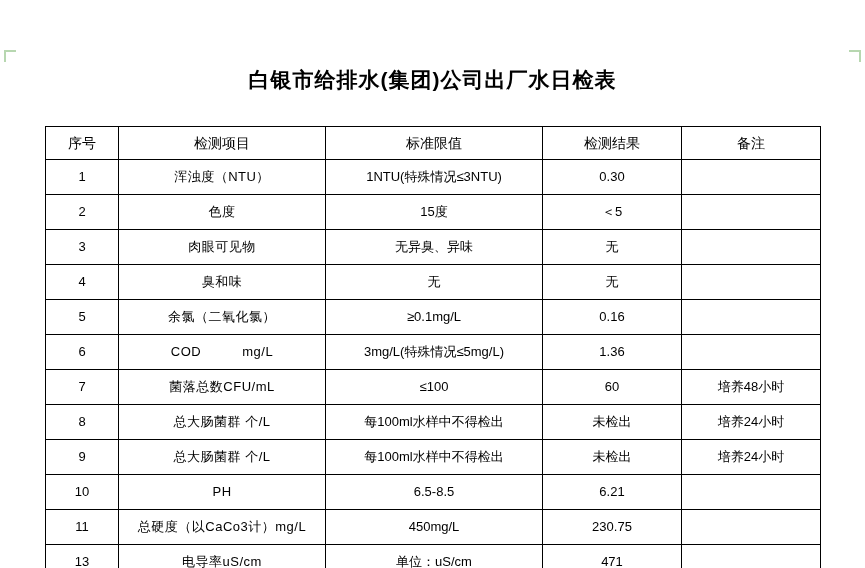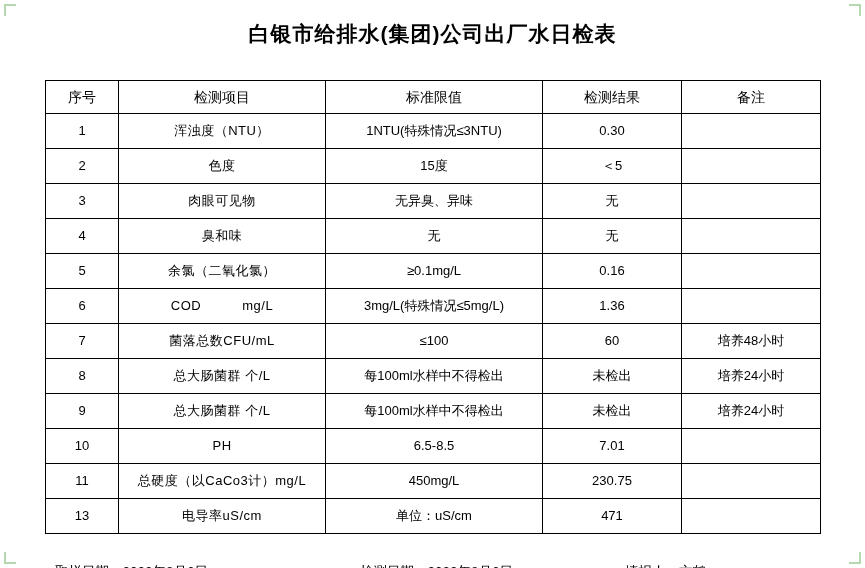--- a/index.html
+++ b/index.html
@@ -21,20 +21,21 @@
     box-sizing: border-box;
   }
   .doc-title {
     text-align: center;
     font-size: 21px;
     font-weight: bold;
     letter-spacing: 1px;
     padding-top: 20px;
     padding-bottom: 16px;
     color: #000;
+    margin-top: 46px;
   }
   .table-wrap {
     padding: 16px 45px;
   }
   table.report {
     border-collapse: collapse;
     width: 775px;
     table-layout: fixed;
     background: #fff;
   }
@@ -186,21 +187,21 @@
           <td>9</td>
           <td class="cell-item">总大肠菌群 个/L</td>
           <td>每100ml水样中不得检出</td>
           <td>未检出</td>
           <td>培养24小时</td>
         </tr>
         <tr>
           <td>10</td>
           <td class="cell-item">PH</td>
           <td>6.5-8.5</td>
-          <td>7.01</td>
+          <td>6.21</td>
           <td></td>
         </tr>
         <tr>
           <td>11</td>
           <td class="cell-item">总硬度（以CaCo3计）mg/L</td>
           <td>450mg/L</td>
           <td>230.75</td>
           <td></td>
         </tr>
         <tr>

